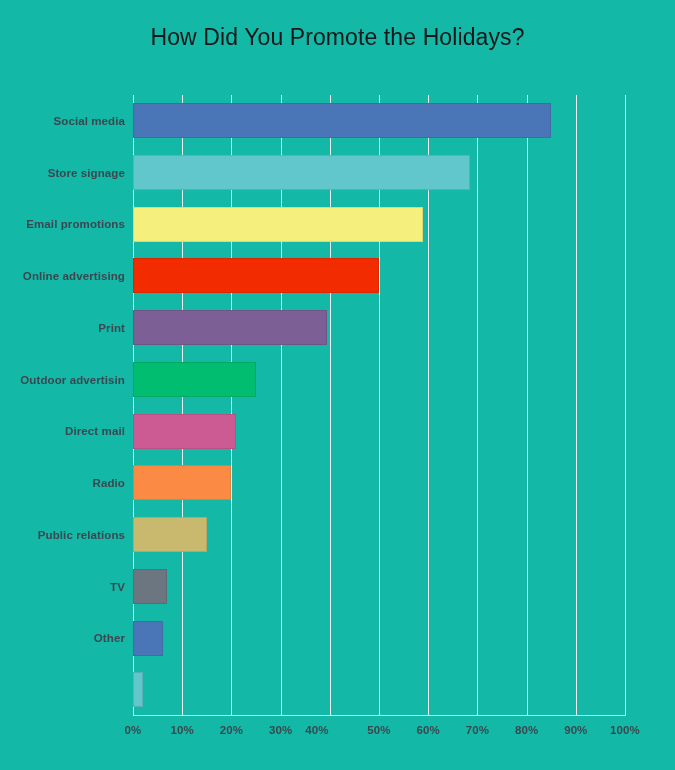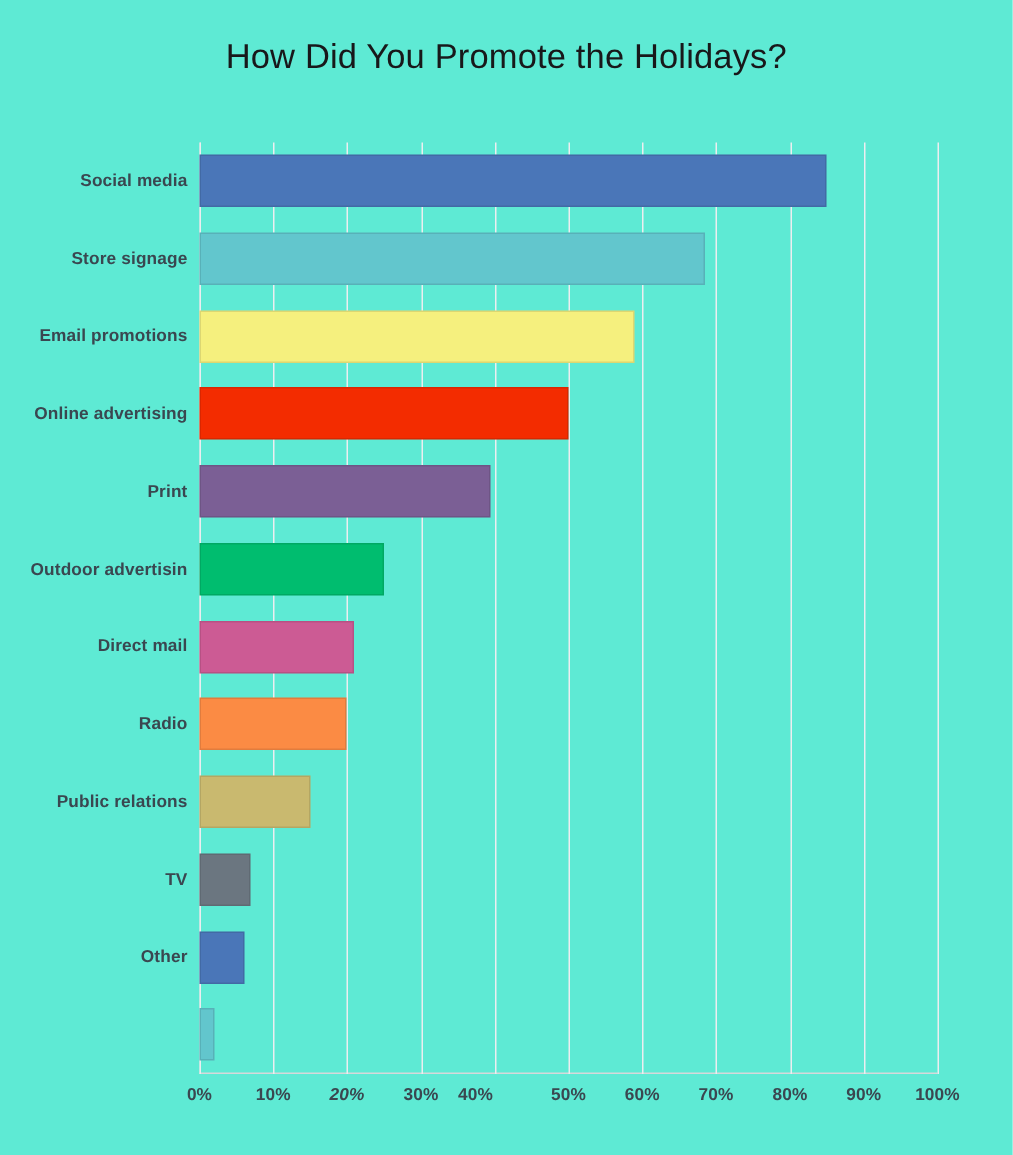--- a/index.html
+++ b/index.html
@@ -11,21 +11,21 @@
     width: 675px;
     height: 770px;
     font-family: "Liberation Sans", sans-serif;
     -webkit-font-smoothing: antialiased;
     overflow: hidden;
   }
   #chart-root {
     position: relative;
     width: 675px;
     height: 770px;
-    background: #5eead4;
+    background: #14b8a6;
   }
   
   .chart-title {
     position: absolute;
     top: 24px;
     left: 0;
     width: 675px;
     text-align: center;
     font-size: 23px;
     font-weight: 400;
@@ -218,21 +218,21 @@
         </div>
         <div class="bar-row" style="top: 569.25px;">
           <div class="bar" title="N/A: 2%" style="width: 9.84px; background: rgb(98, 198, 205);"></div>
         </div>
       </div>
   </div>
 
   <div class="x-ticks">
       <div class="x-tick" style="left: 133px;">0%</div>
       <div class="x-tick" style="left: 182.2px;">10%</div>
-      <div class="x-tick" style="left: 231.4px; font-style: italic;">20%</div>
+      <div class="x-tick" style="left: 231.4px;">20%</div>
       <div class="x-tick" style="left: 280.6px;">30%</div>
       <div class="x-tick" style="left: 317px;">40%</div>
       <div class="x-tick" style="left: 379px;">50%</div>
       <div class="x-tick" style="left: 428.2px;">60%</div>
       <div class="x-tick" style="left: 477.4px;">70%</div>
       <div class="x-tick" style="left: 526.6px;">80%</div>
       <div class="x-tick" style="left: 575.8px;">90%</div>
       <div class="x-tick" style="left: 625px;">100%</div>
     </div>
 

